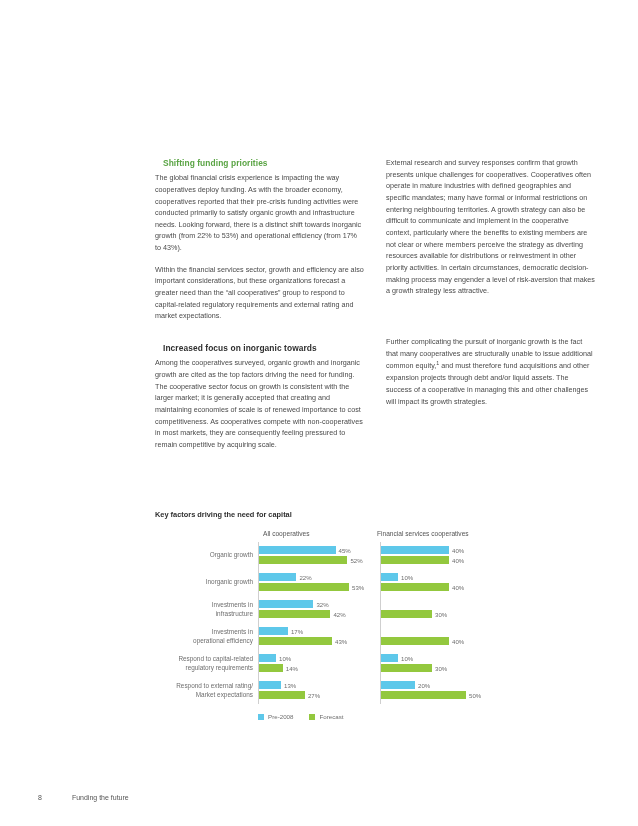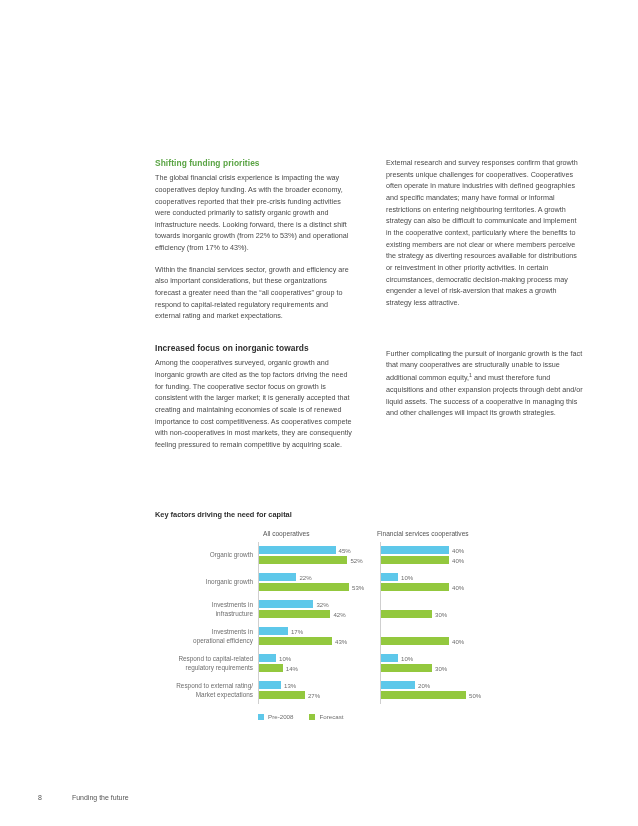--- a/index.html
+++ b/index.html
@@ -31,30 +31,30 @@
     gap: 22px;
   }
   .col {
     width: 209px;
   }
   .section-heading {
     color: #5aa444;
     font-size: 8.4px;
     font-weight: bold;
     line-height: 1.45;
-    margin: 0 0 3px 0;
+    margin: 0 0 3px 8px;
     letter-spacing: 0.01em;
   }
   .section-heading.dark {
     color: #2f2f2f;
   }
   p.body {
     font-size: 7.2px;
     line-height: 1.62;
-    margin: 0 12px 10px 0;
+    margin: 0 0 10px 0;
     color: #4a4a4a;
     text-align: left;
   }
   p.body:last-child { margin-bottom: 0; }
   .spacer-block { height: 10px; }
   .sup { font-size: 5.3px; vertical-align: super; }
 
   
   .chart-wrap {
     position: absolute;

